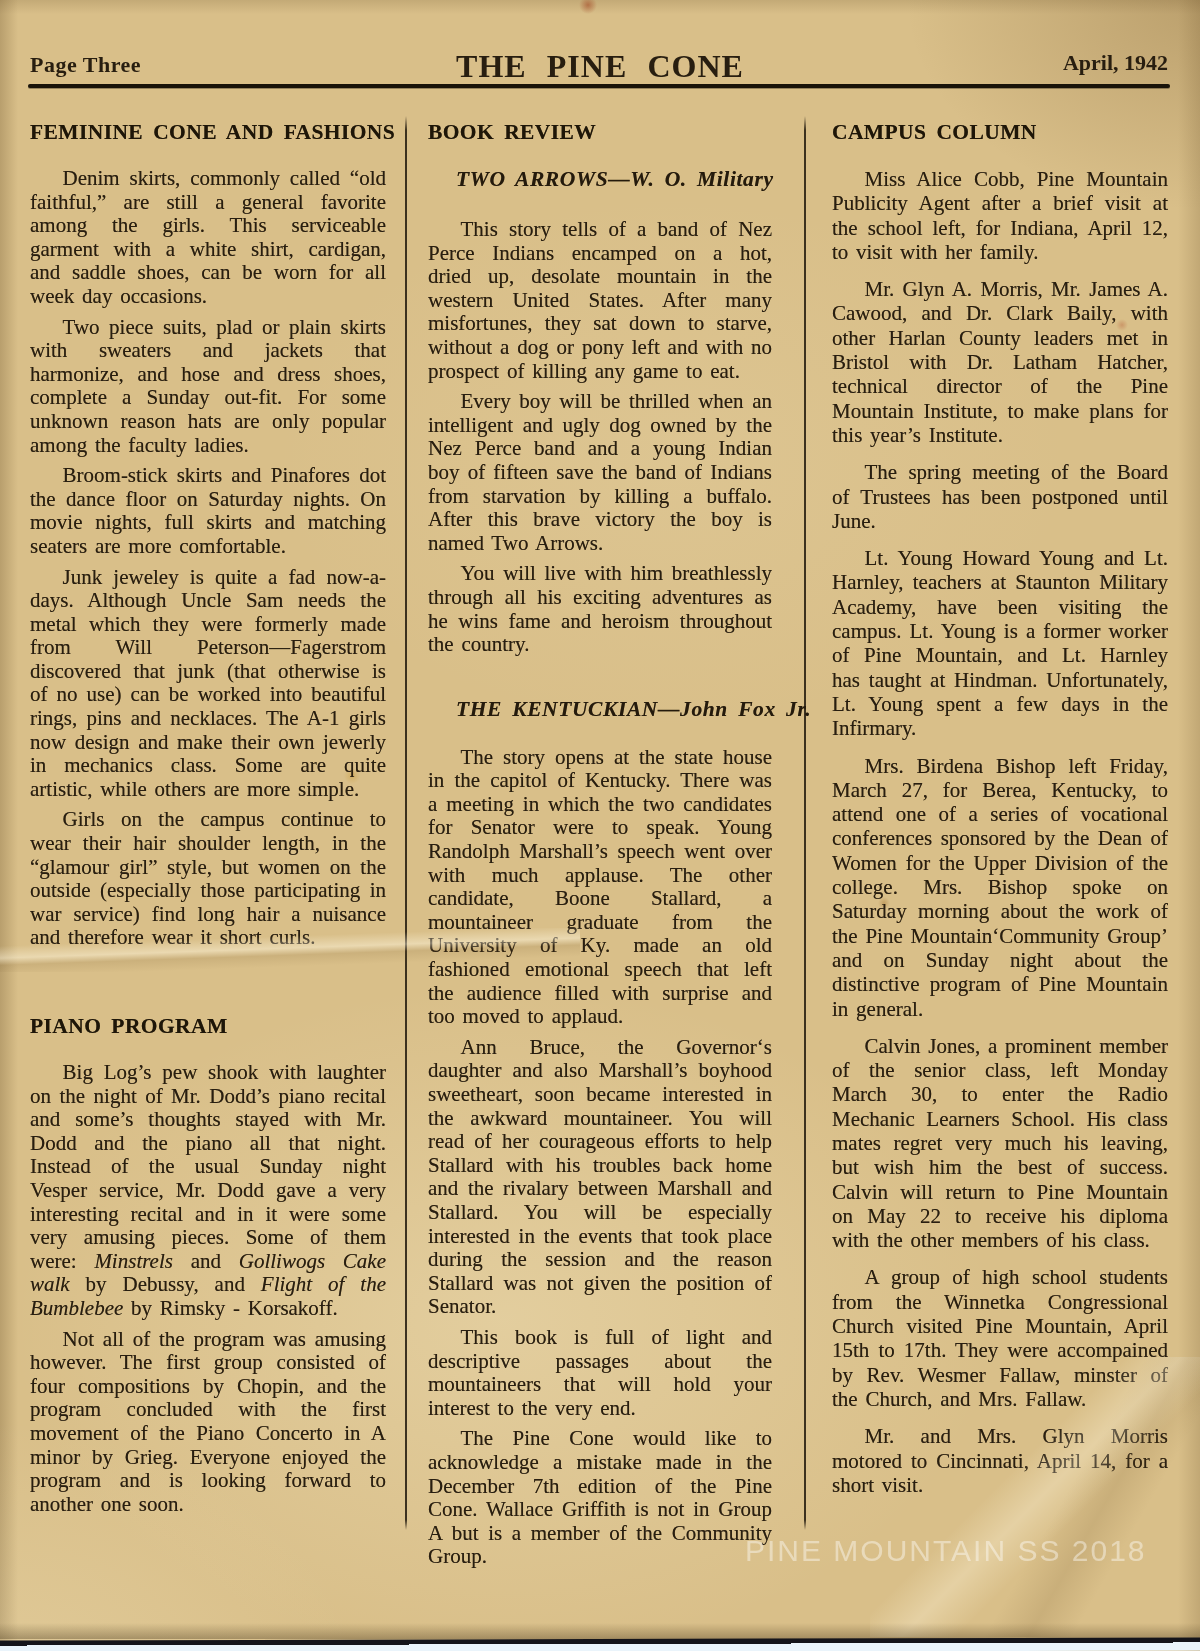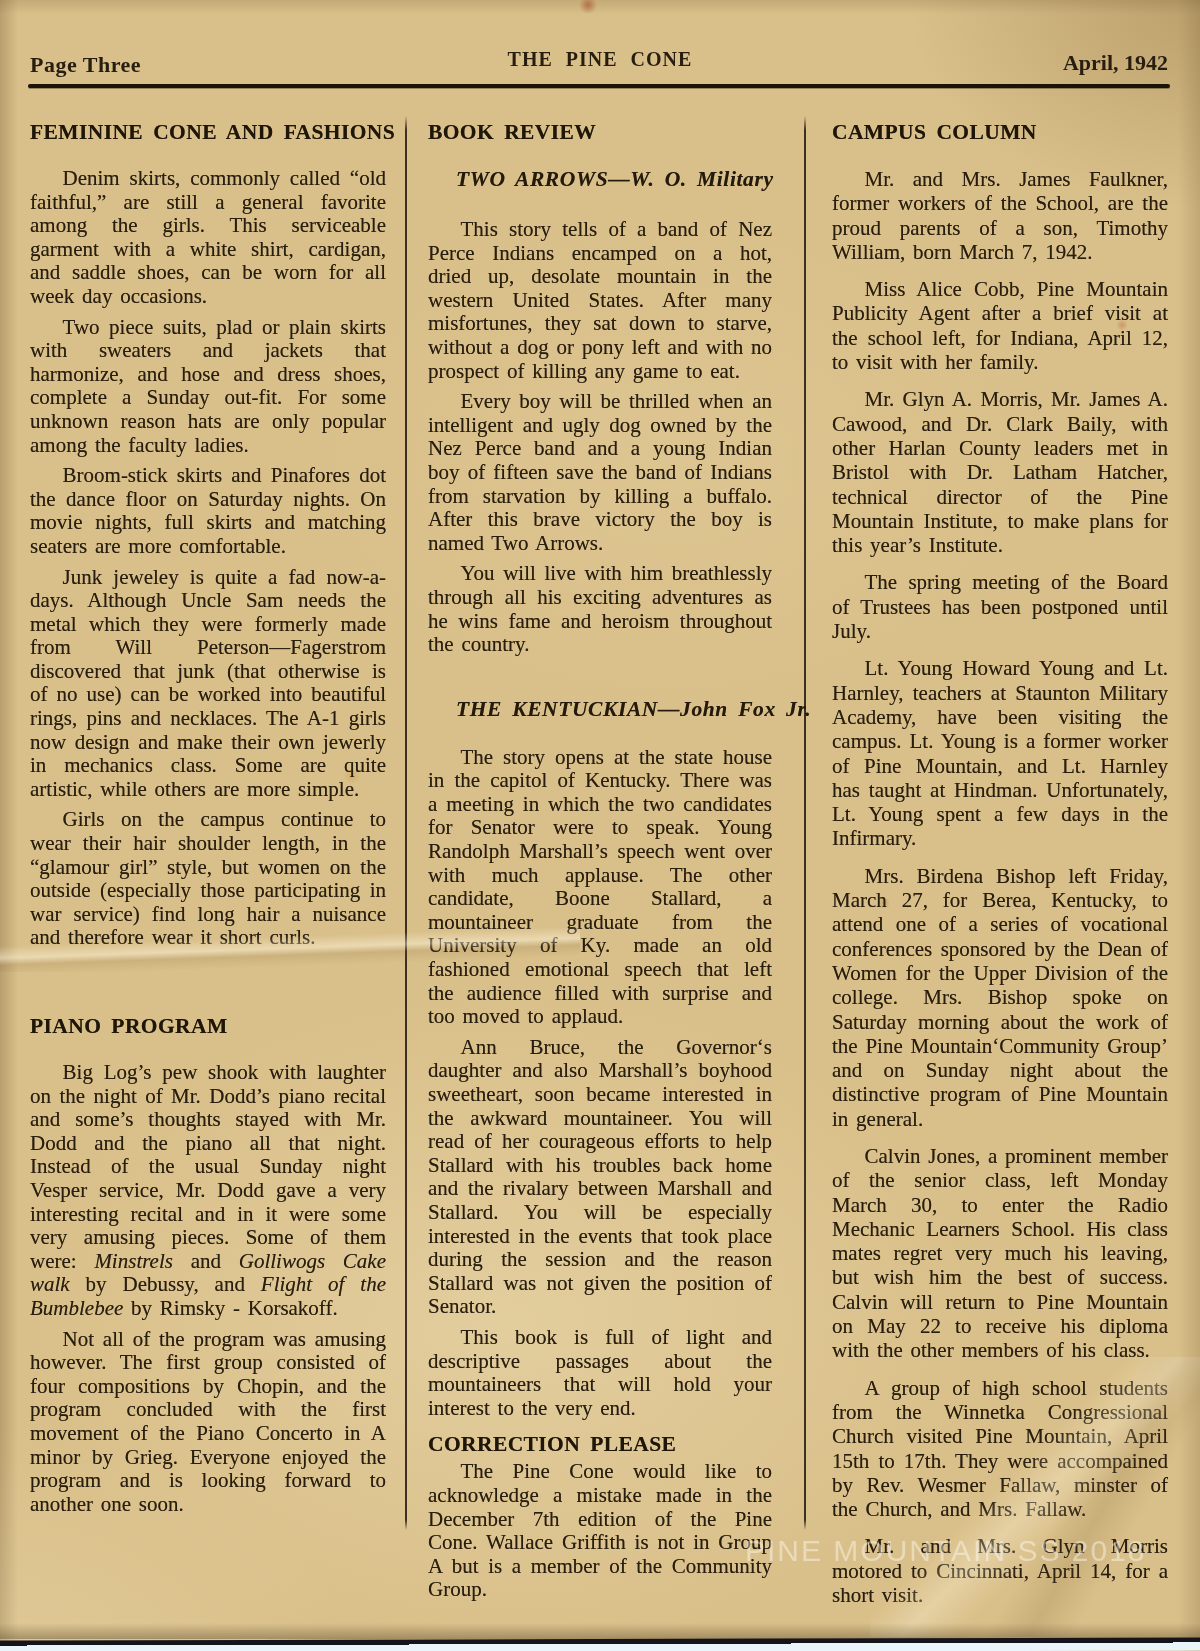--- a/index.html
+++ b/index.html
@@ -20,21 +20,21 @@
       radial-gradient(ellipse 420px 300px at 100% 0%, rgba(118,88,44,0.30), transparent 70%),
       radial-gradient(ellipse 520px 400px at 0% 103%, rgba(247,237,202,0.24), transparent 70%),
       radial-gradient(ellipse 760px 520px at 42% 80%, rgba(249,239,206,0.30), transparent 65%),
       radial-gradient(ellipse 640px 430px at 56% 28%, rgba(238,223,183,0.18), transparent 62%),
       linear-gradient(90deg, rgba(108,84,44,0.30), transparent 18px),
       linear-gradient(-90deg, rgba(108,84,44,0.22), transparent 22px),
       linear-gradient(180deg, rgba(108,84,44,0.20), transparent 14px);
   }
   
   .page-label{position:absolute;left:30px;top:52px;font-size:22px;font-weight:700;letter-spacing:0.5px;}
-  .paper-title{position:absolute;left:0;right:0;top:48px;text-align:center;font-size:20px;font-weight:700;letter-spacing:1px;word-spacing:0.35em;}
+  .paper-title{position:absolute;left:0;right:0;top:48px;text-align:center;font-size:32px;font-weight:700;letter-spacing:1px;word-spacing:0.35em;}
   .issue-date{position:absolute;right:32px;top:50px;font-size:22px;font-weight:700;}
   .rule{position:absolute;left:28px;right:30px;top:84px;height:4px;background:#191309;border-radius:2px;box-shadow:0 1px 0 rgba(25,19,9,0.35);}
   
   .vdiv{position:absolute;top:116px;height:1414px;width:2px;
     background:linear-gradient(to bottom, rgba(32,24,12,0) 0, rgba(32,24,12,0.85) 14px, rgba(32,24,12,0.85) calc(100% - 10px), rgba(32,24,12,0) 100%);}
   .vdiv-1{left:405px;}
   .vdiv-2{left:804px;}
   
   .col{position:absolute;top:120px;text-align:justify;}
   .col-1{left:30px;width:356px;}
@@ -105,29 +105,27 @@
   <div class="col col-2">
       <h2 class="head">BOOK REVIEW</h2>
       <h3 class="subhead first">TWO ARROWS—W. O. Military</h3>
       <p class="para">This story tells of a band of Nez Perce Indians encamped on a hot, dried up, desolate mountain in the western United States. After many misfortunes, they sat down to starve, without a dog or pony left and with no prospect of killing any game to eat.</p>
       <p class="para">Every boy will be thrilled when an intelligent and ugly dog owned by the Nez Perce band and a young Indian boy of fifteen save the band of Indians from starvation by killing a buffalo. After this brave victory the boy is named Two Arrows.</p>
       <p class="para">You will live with him breathlessly through all his exciting adventures as he wins fame and heroism throughout the country.</p>
       <h3 class="subhead second">THE KENTUCKIAN—John Fox Jr.</h3>
       <p class="para">The story opens at the state house in the capitol of Kentucky. There was a meeting in which the two candidates for Senator were to speak. Young Randolph Marshall’s speech went over with much applause. The other candidate, Boone Stallard, a mountaineer graduate from the University of Ky. made an old fashioned emotional speech that left the audience filled with surprise and too moved to applaud.</p>
       <p class="para">Ann Bruce, the Governor‘s daughter and also Marshall’s boyhood sweetheart, soon became interested in the awkward mountaineer. You will read of her courageous efforts to help Stallard with his troubles back home and the rivalary between Marshall and Stallard. You will be especially interested in the events that took place during the session and the reason Stallard was not given the position of Senator.</p>
       <p class="para">This book is full of light and descriptive passages about the mountaineers that will hold your interest to the very end.</p>
-      <h2 class="head run-in">CORRECTION PLEASE</h2>
       <p class="para">The Pine Cone would like to acknowledge a mistake made in the December 7th edition of the Pine Cone. Wallace Griffith is not in Group A but is a member of the Community Group.</p>
     </div>
   <div class="col col-3">
       <h2 class="head">CAMPUS COLUMN</h2>
-      <p class="para">Mr. and Mrs. James Faulkner, former workers of the School, are the proud parents of a son, Timothy William, born March 7, 1942.</p>
       <p class="para">Miss Alice Cobb, Pine Mountain Publicity Agent after a brief visit at the school left, for Indiana, April 12, to visit with her family.</p>
       <p class="para">Mr. Glyn A. Morris, Mr. James A. Cawood, and Dr. Clark Baily, with other Harlan County leaders met in Bristol with Dr. Latham Hatcher, technical director of the Pine Mountain Institute, to make plans for this year’s Institute.</p>
-      <p class="para">The spring meeting of the Board of Trustees has been postponed until July.</p>
+      <p class="para">The spring meeting of the Board of Trustees has been postponed until June.</p>
       <p class="para">Lt. Young Howard Young and Lt. Harnley, teachers at Staunton Military Academy, have been visiting the campus. Lt. Young is a former worker of Pine Mountain, and Lt. Harnley has taught at Hindman. Unfortunately, Lt. Young spent a few days in the Infirmary.</p>
       <p class="para">Mrs. Birdena Bishop left Friday, March 27, for Berea, Kentucky, to attend one of a series of vocational conferences sponsored by the Dean of Women for the Upper Division of the college. Mrs. Bishop spoke on Saturday morning about the work of the Pine Mountain‘Community Group’ and on Sunday night about the distinctive program of Pine Mountain in general.</p>
       <p class="para">Calvin Jones, a prominent member of the senior class, left Monday March 30, to enter the Radio Mechanic Learners School. His class mates regret very much his leaving, but wish him the best of success. Calvin will return to Pine Mountain on May 22 to receive his diploma with the other members of his class.</p>
       <p class="para">A group of high school students from the Winnetka Congressional Church visited Pine Mountain, April 15th to 17th. They were accompained by Rev. Wesmer Fallaw, minster of the Church, and Mrs. Fallaw.</p>
       <p class="para">Mr. and Mrs. Glyn Morris motored to Cincinnati, April 14, for a short visit.</p>
     </div>
 
   <div class="crease"></div>
   <div class="corner-crease"></div>
   <div class="watermark">PINE MOUNTAIN SS 2018</div>

